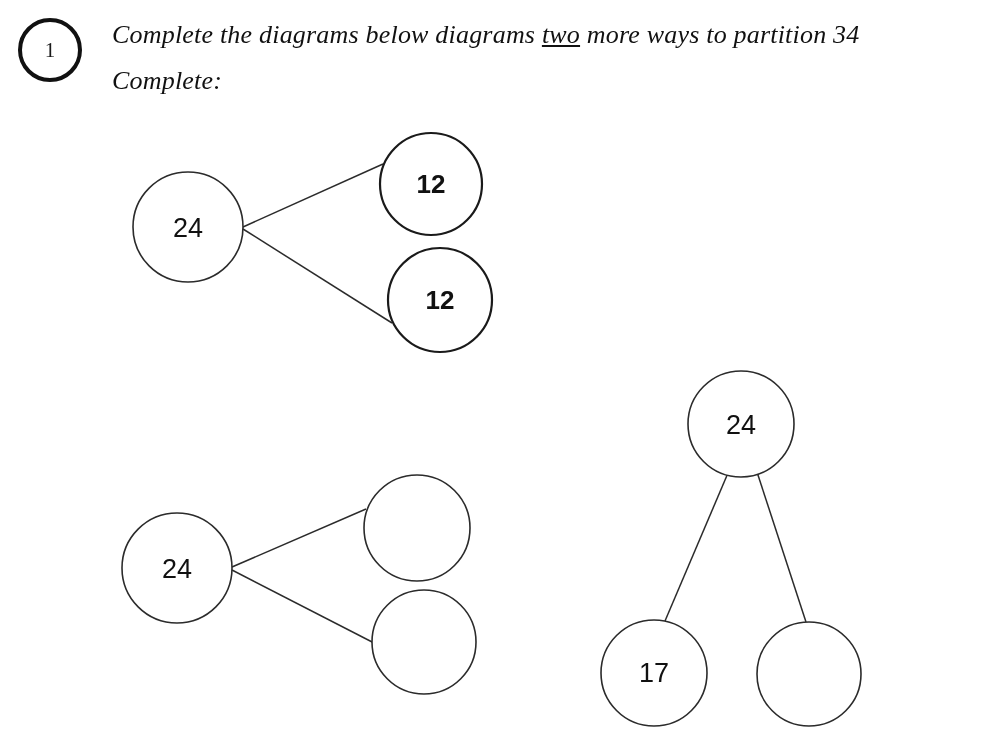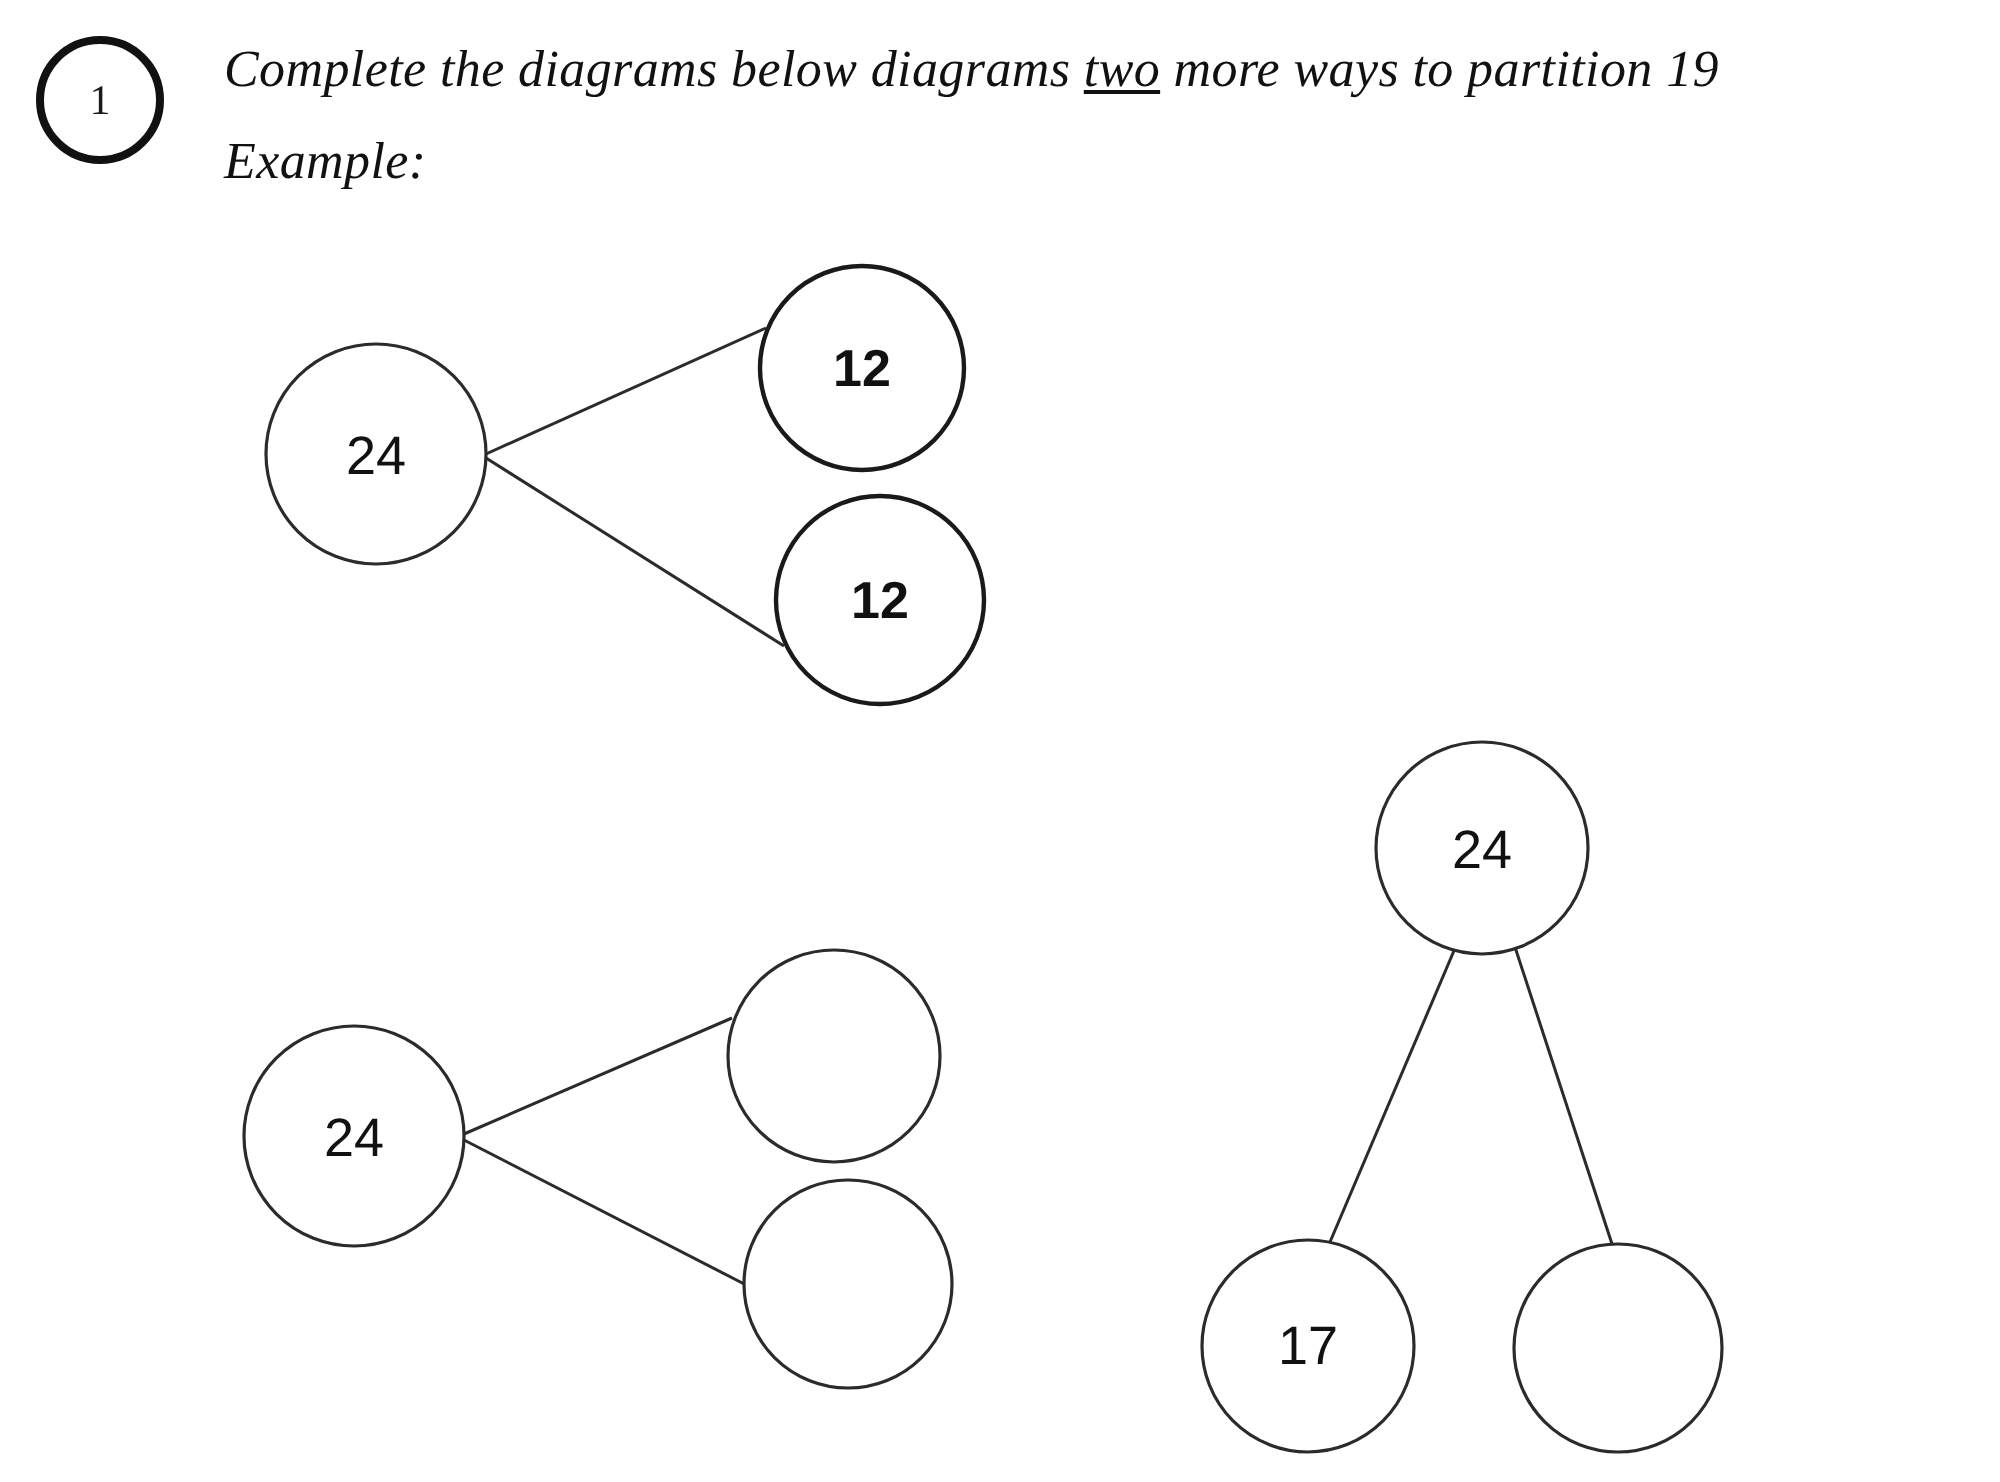--- a/index.html
+++ b/index.html
@@ -98,22 +98,22 @@
 </head>
 <body>
 
 <div id="worksheet">
 
   <div class="q-number-circle">
     <span class="q-number-text">1</span>
   </div>
 
   <div class="instruction-block">
-    <div class="instruction-line main"><span>Complete the diagrams below diagrams </span><span class="emph-two">two</span><span> more ways to partition 19</span></div>
-    <div class="instruction-line example">Example:</div>
+    <div class="instruction-line main"><span>Complete the diagrams below diagrams </span><span class="emph-two">two</span><span> more ways to partition 34</span></div>
+    <div class="instruction-line example">Complete:</div>
   </div>
 
   <svg class="diagrams" viewBox="0 0 1000 741" xmlns="http://www.w3.org/2000/svg">
 
     <g>
       <line class="connector" x1="243" y1="227" x2="383" y2="164"></line>
       <line class="connector" x1="243" y1="229" x2="392" y2="323"></line>
 
       <circle class="node-circle" cx="188" cy="227" r="55"></circle>
       <text class="node-label" x="188" y="228">24</text>

